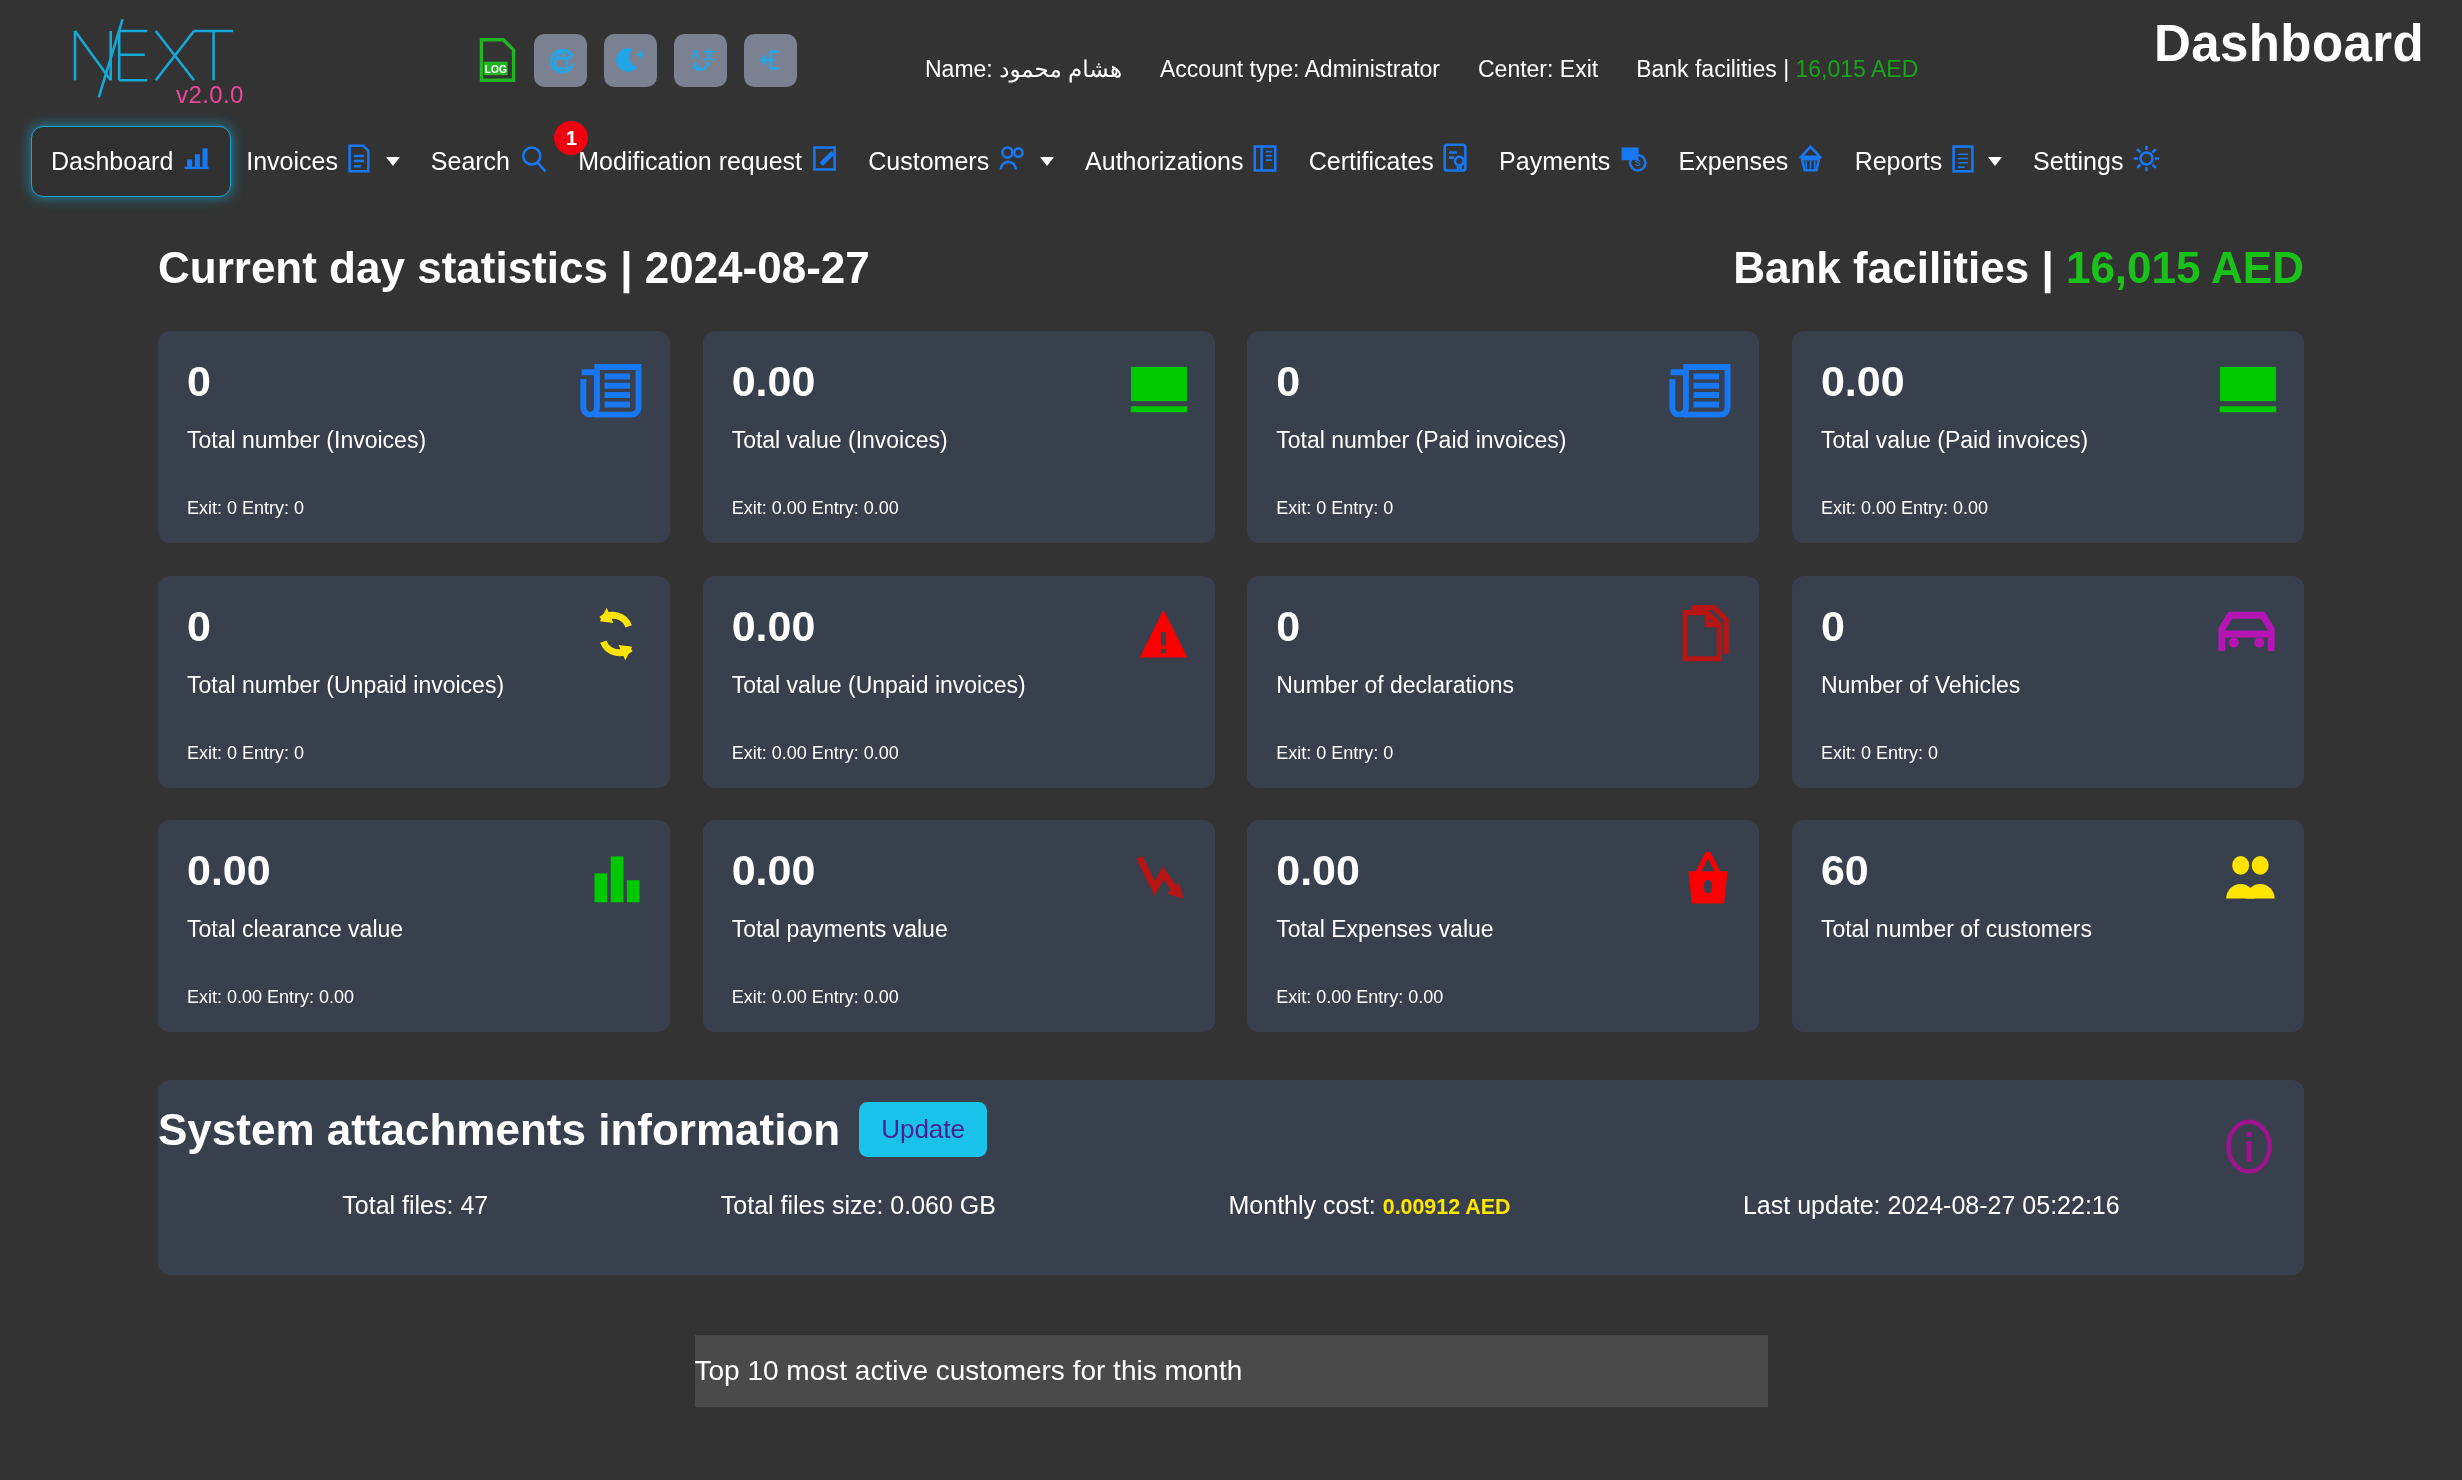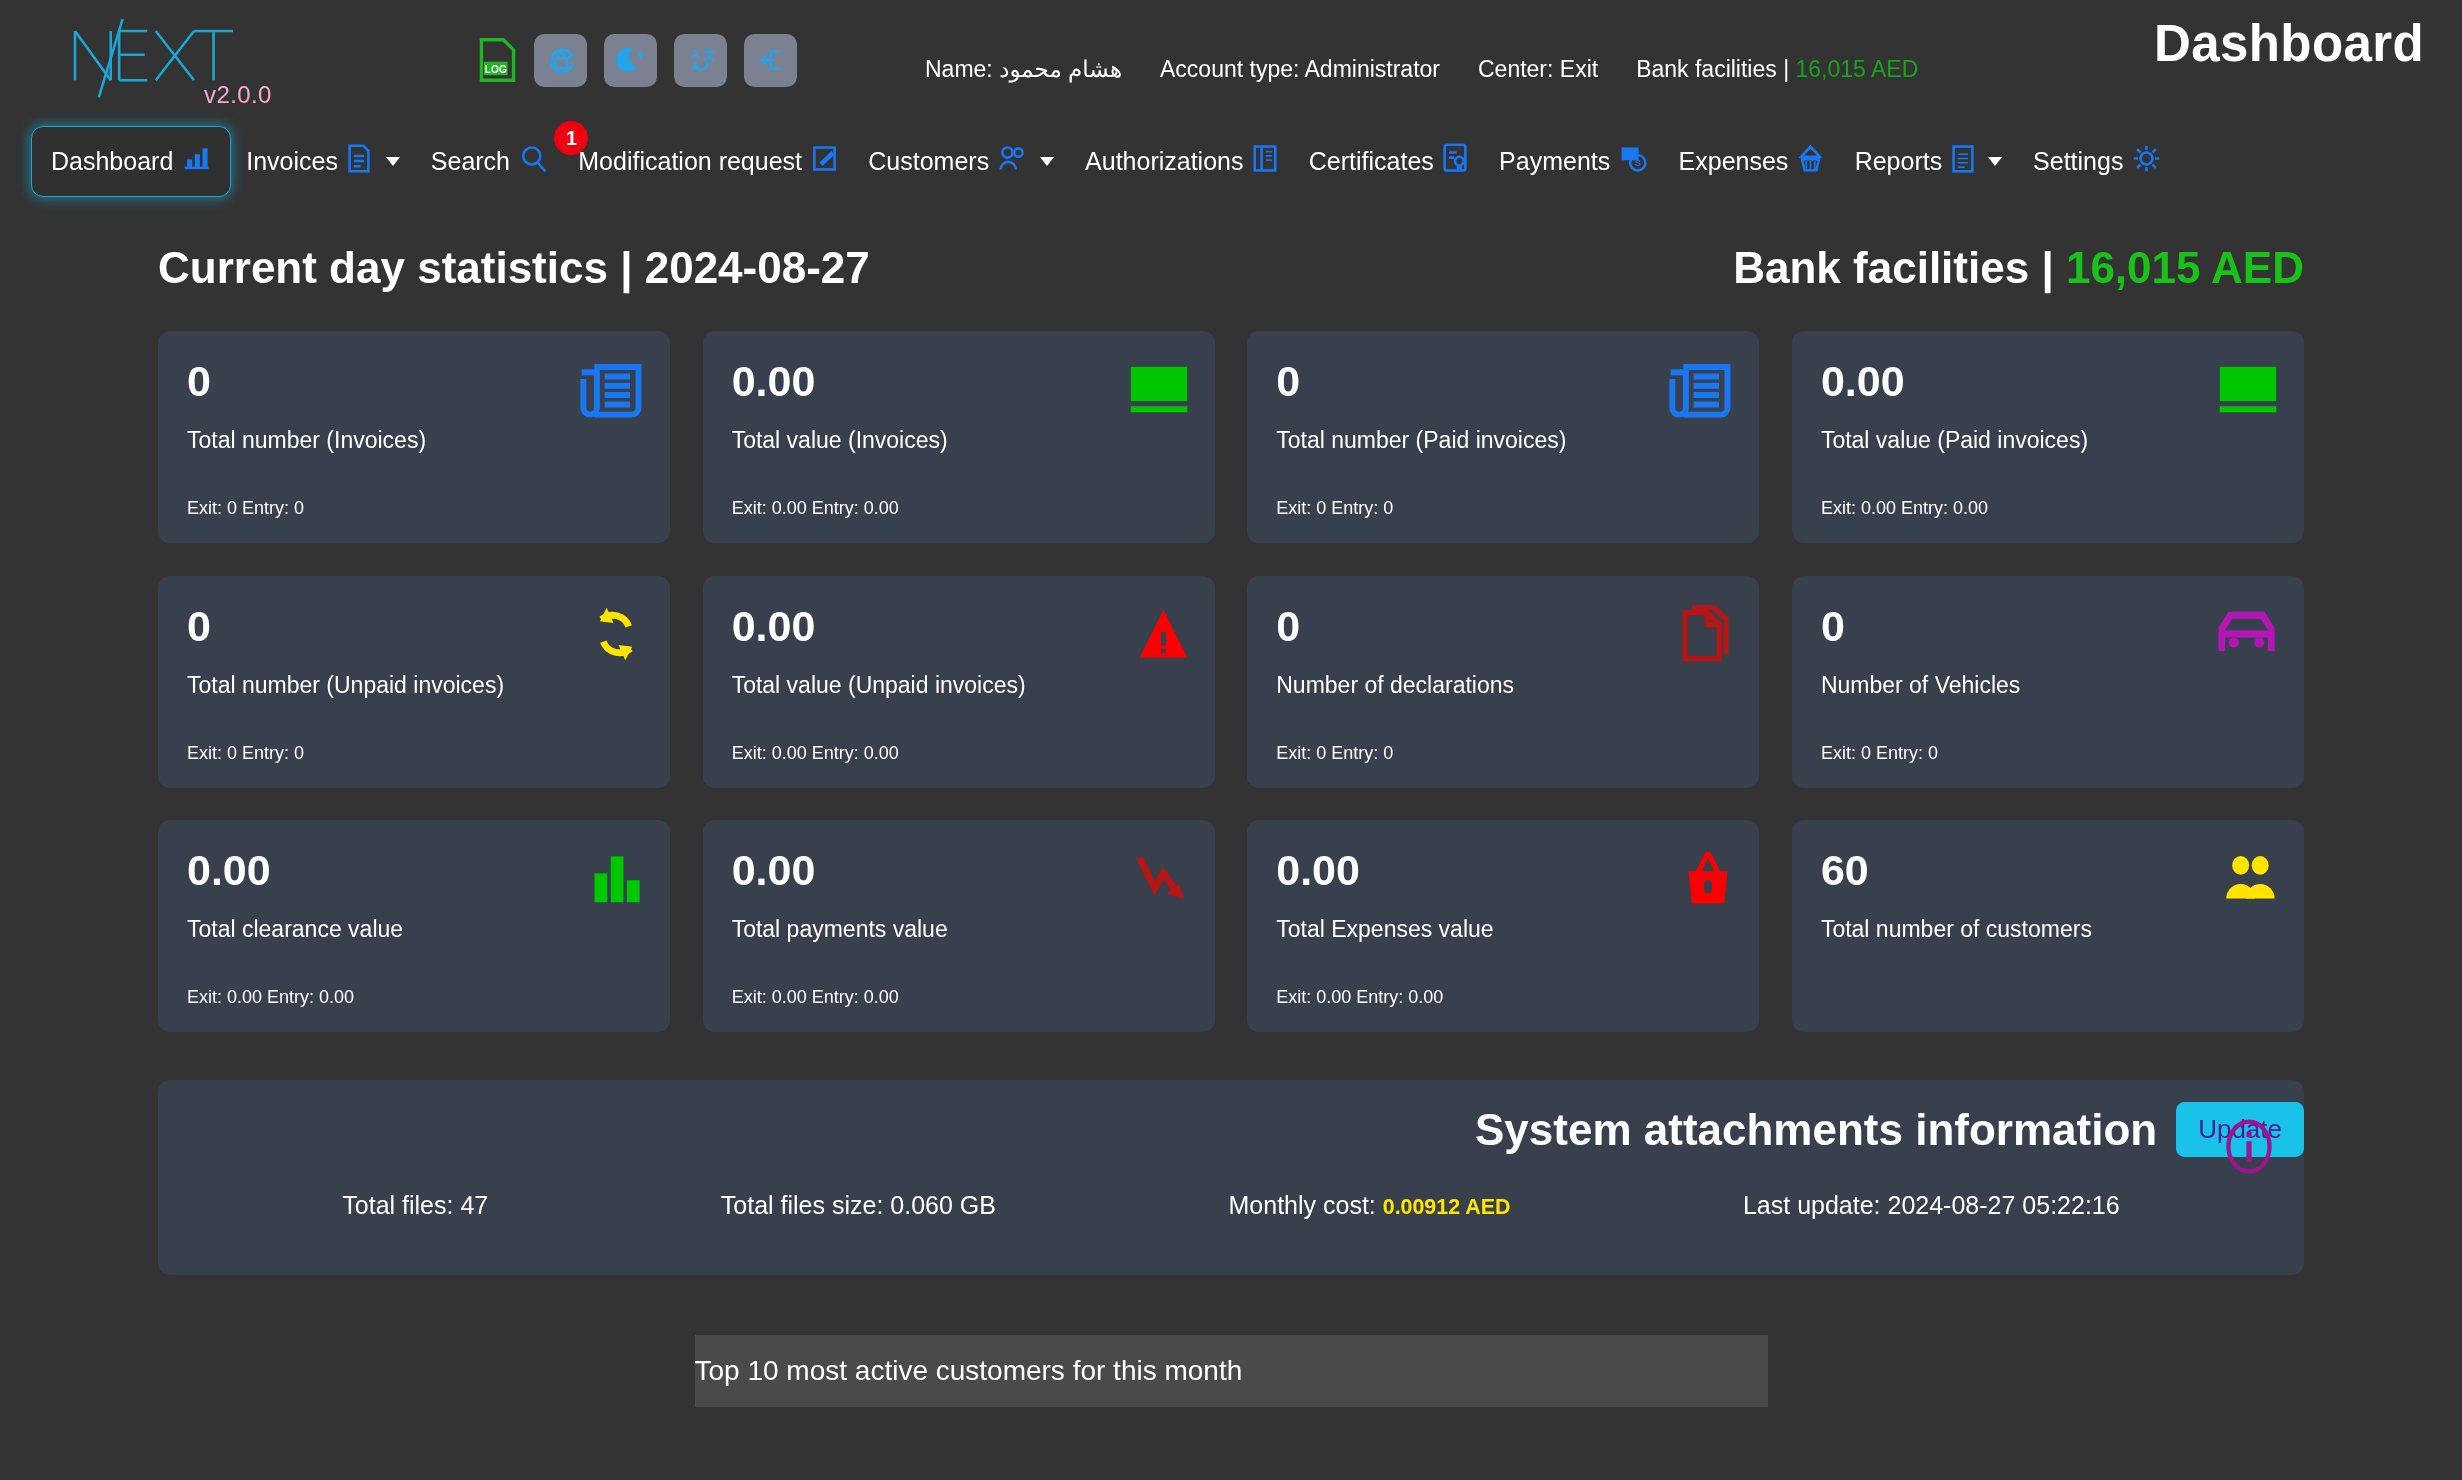--- a/index.html
+++ b/index.html
@@ -15,22 +15,22 @@
   .topbar {
     height: 120px;
     display: flex;
     align-items: center;
     padding: 0 38px 0 51px;
     position: relative;
   }
   .brand { width: 256px; flex: 0 0 256px; position: relative; height: 103px; }
   .brand svg { position: absolute; left: 15.4px; top: 5.1px; }
   .brand .ver {
-    position: absolute; left: 153px; top: 72px;
-    font-size: 24px; color: #f9a8d4; letter-spacing: 0.4px;
+    position: absolute; left: 125px; top: 72px;
+    font-size: 24px; color: #ec4899; letter-spacing: 0.4px;
   }
 
   .tool-group { display: flex; align-items: center; gap: 17px; margin-left: 171px; }
   .log-icon { width: 39px; height: 44px; }
   .tool-btn {
     width: 53px; height: 53px; border-radius: 10.3px;
     background: #7b8190;
     display: flex; align-items: center; justify-content: center;
   }
   .tool-btn svg { display: block; }
@@ -122,21 +122,21 @@
   
   .attach {
     margin: 48px 120px 0 120px;
     background: #39404d;
     border-radius: 12px;
     height: 195px;
     position: relative;
     padding-top: 22px;
   }
   .attach-title-row {
-    display: flex; align-items: center; justify-content: flex-end; gap: 19px;
+    display: flex; align-items: center; justify-content: flex-start; gap: 19px;
   }
   .attach-title { font-size: 44px; font-weight: bold; }
   .update-btn {
     background: #19c2e8; color: #4c1d95;
     border: none; border-radius: 8.5px;
     font-size: 26px; padding: 12px 22px;
     font-family: "Liberation Sans", sans-serif;
   }
   .attach-stats {
     display: flex; justify-content: space-around;

